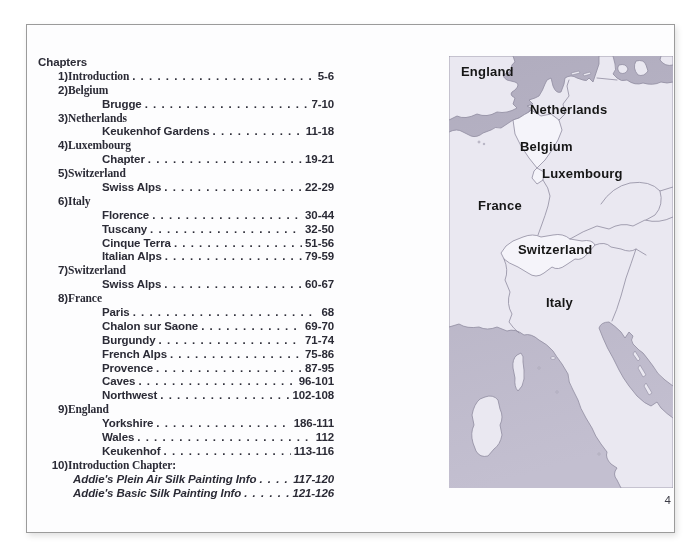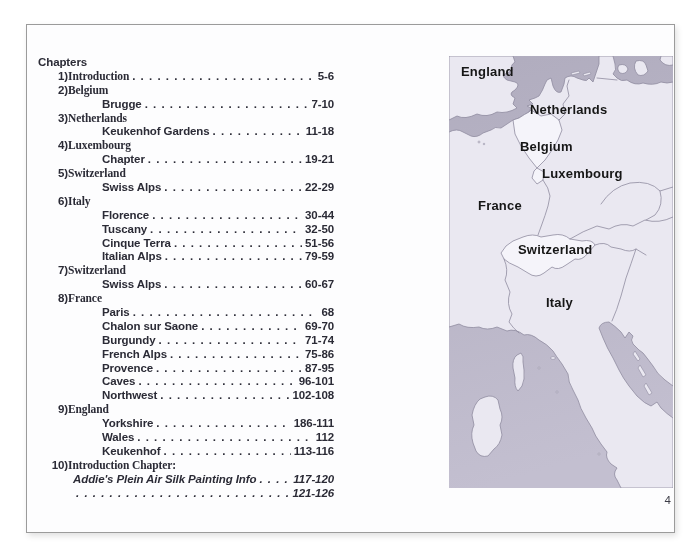--- a/index.html
+++ b/index.html
@@ -200,20 +200,21 @@
       <div class="toc-row chapter">
         <span class="toc-num">10)</span>
         <span class="toc-label">Introduction Chapter:</span>
       </div>
       <div class="toc-row info">
         <span class="toc-label">Addie's Plein Air Silk Painting Info</span>
         <span class="toc-leader">. . . . . . . . . . . . . . . . . . . . . . . . . . . . . . . . . . . . . . . . . . . . . . . . . . . . . . . . . . . . </span>
         <span class="toc-pages">117-120</span>
       </div>
       <div class="toc-row info">
+        <span class="toc-label">Addie's Basic Silk Painting Info</span>
         <span class="toc-leader">. . . . . . . . . . . . . . . . . . . . . . . . . . . . . . . . . . . . . . . . . . . . . . . . . . . . . . . . . . . . </span>
         <span class="toc-pages">121-126</span>
       </div>
     </div>
 
   <div class="map">
     <svg width="224" height="432" viewBox="0 0 224 432">
       <defs>
         <linearGradient id="sg" x1="0" y1="0" x2="0.15" y2="1">
           <stop offset="0" stop-color="#b0acbe"></stop>

